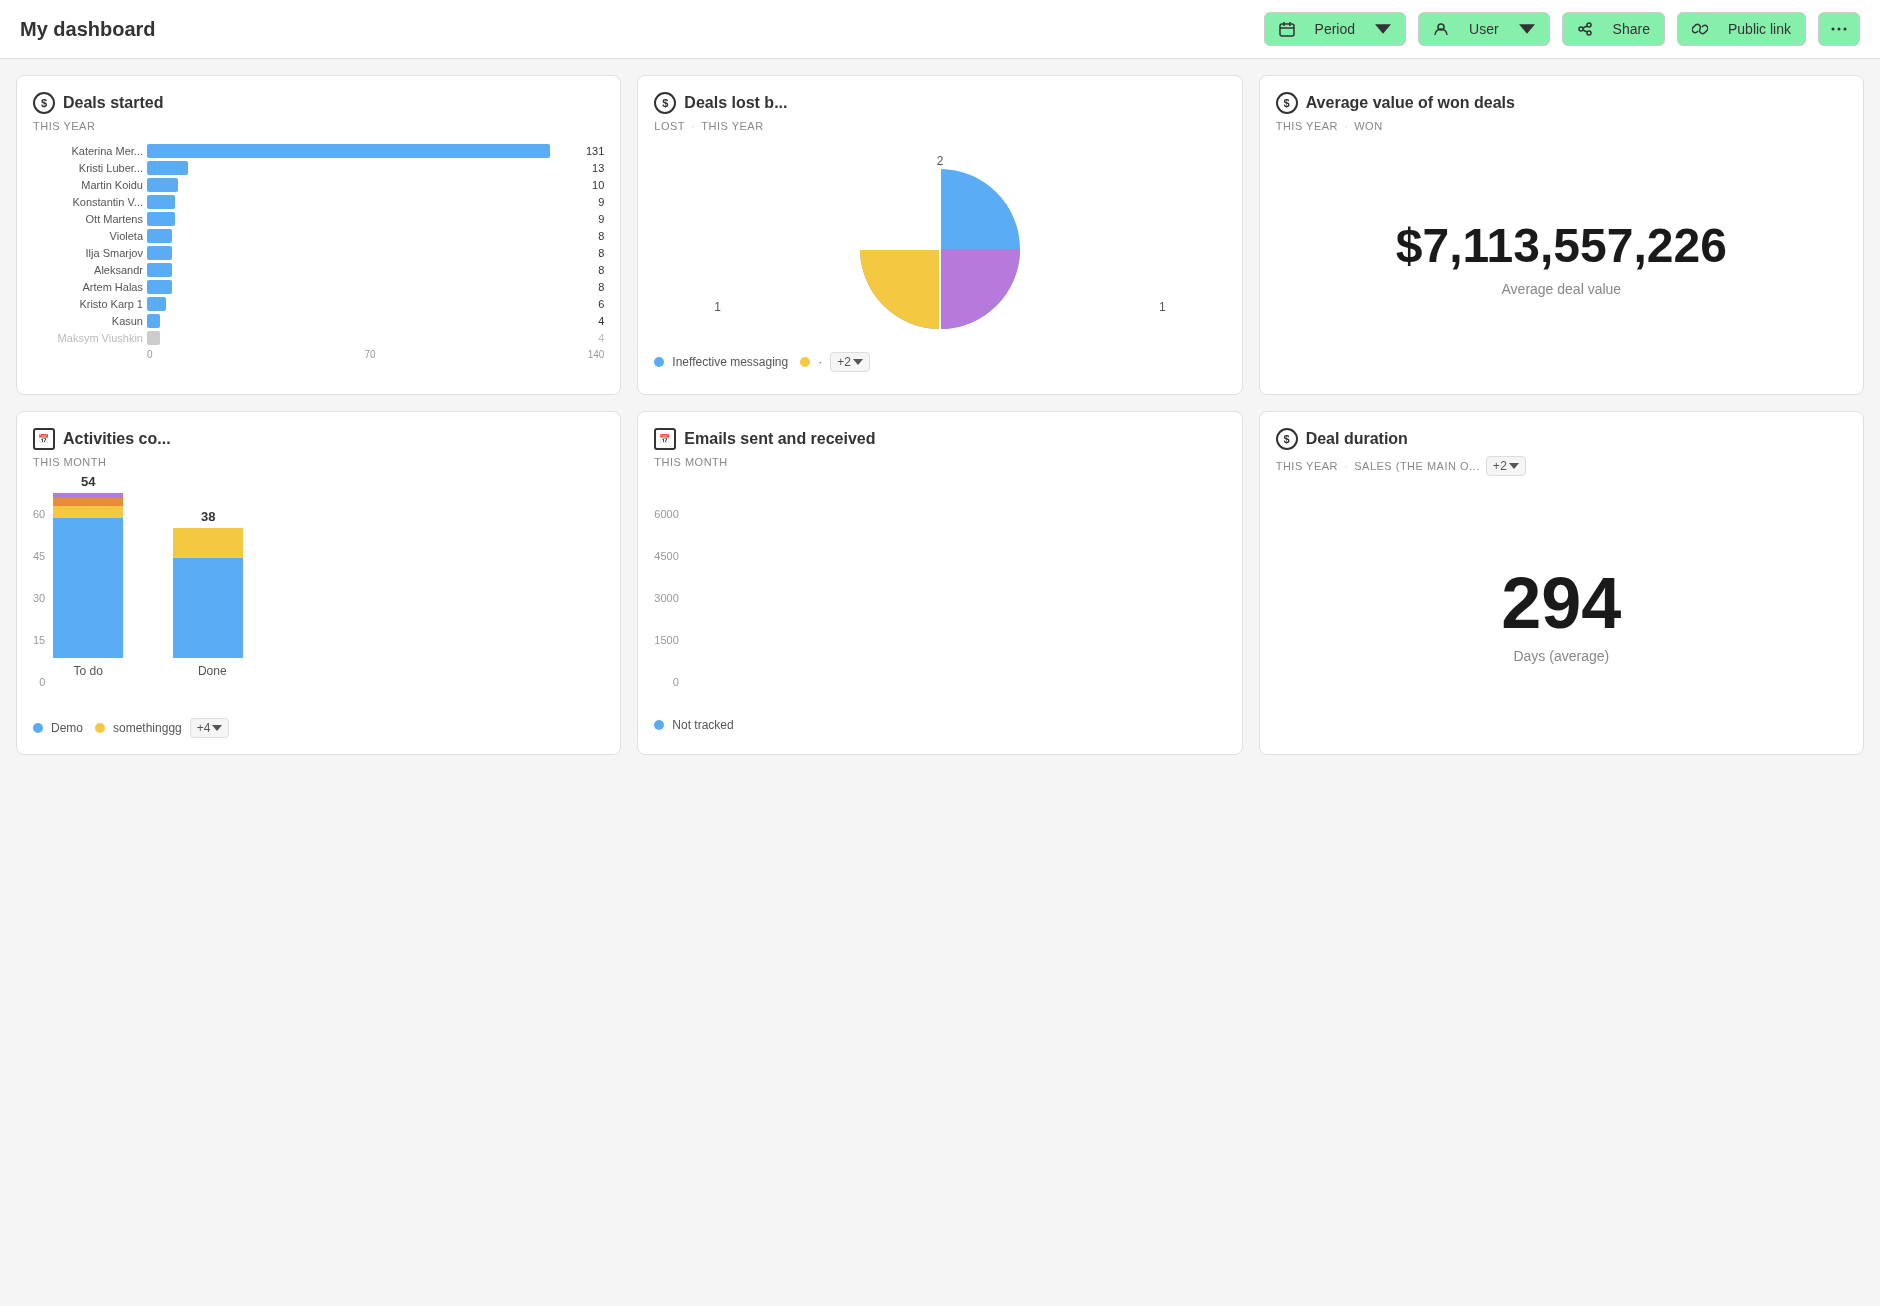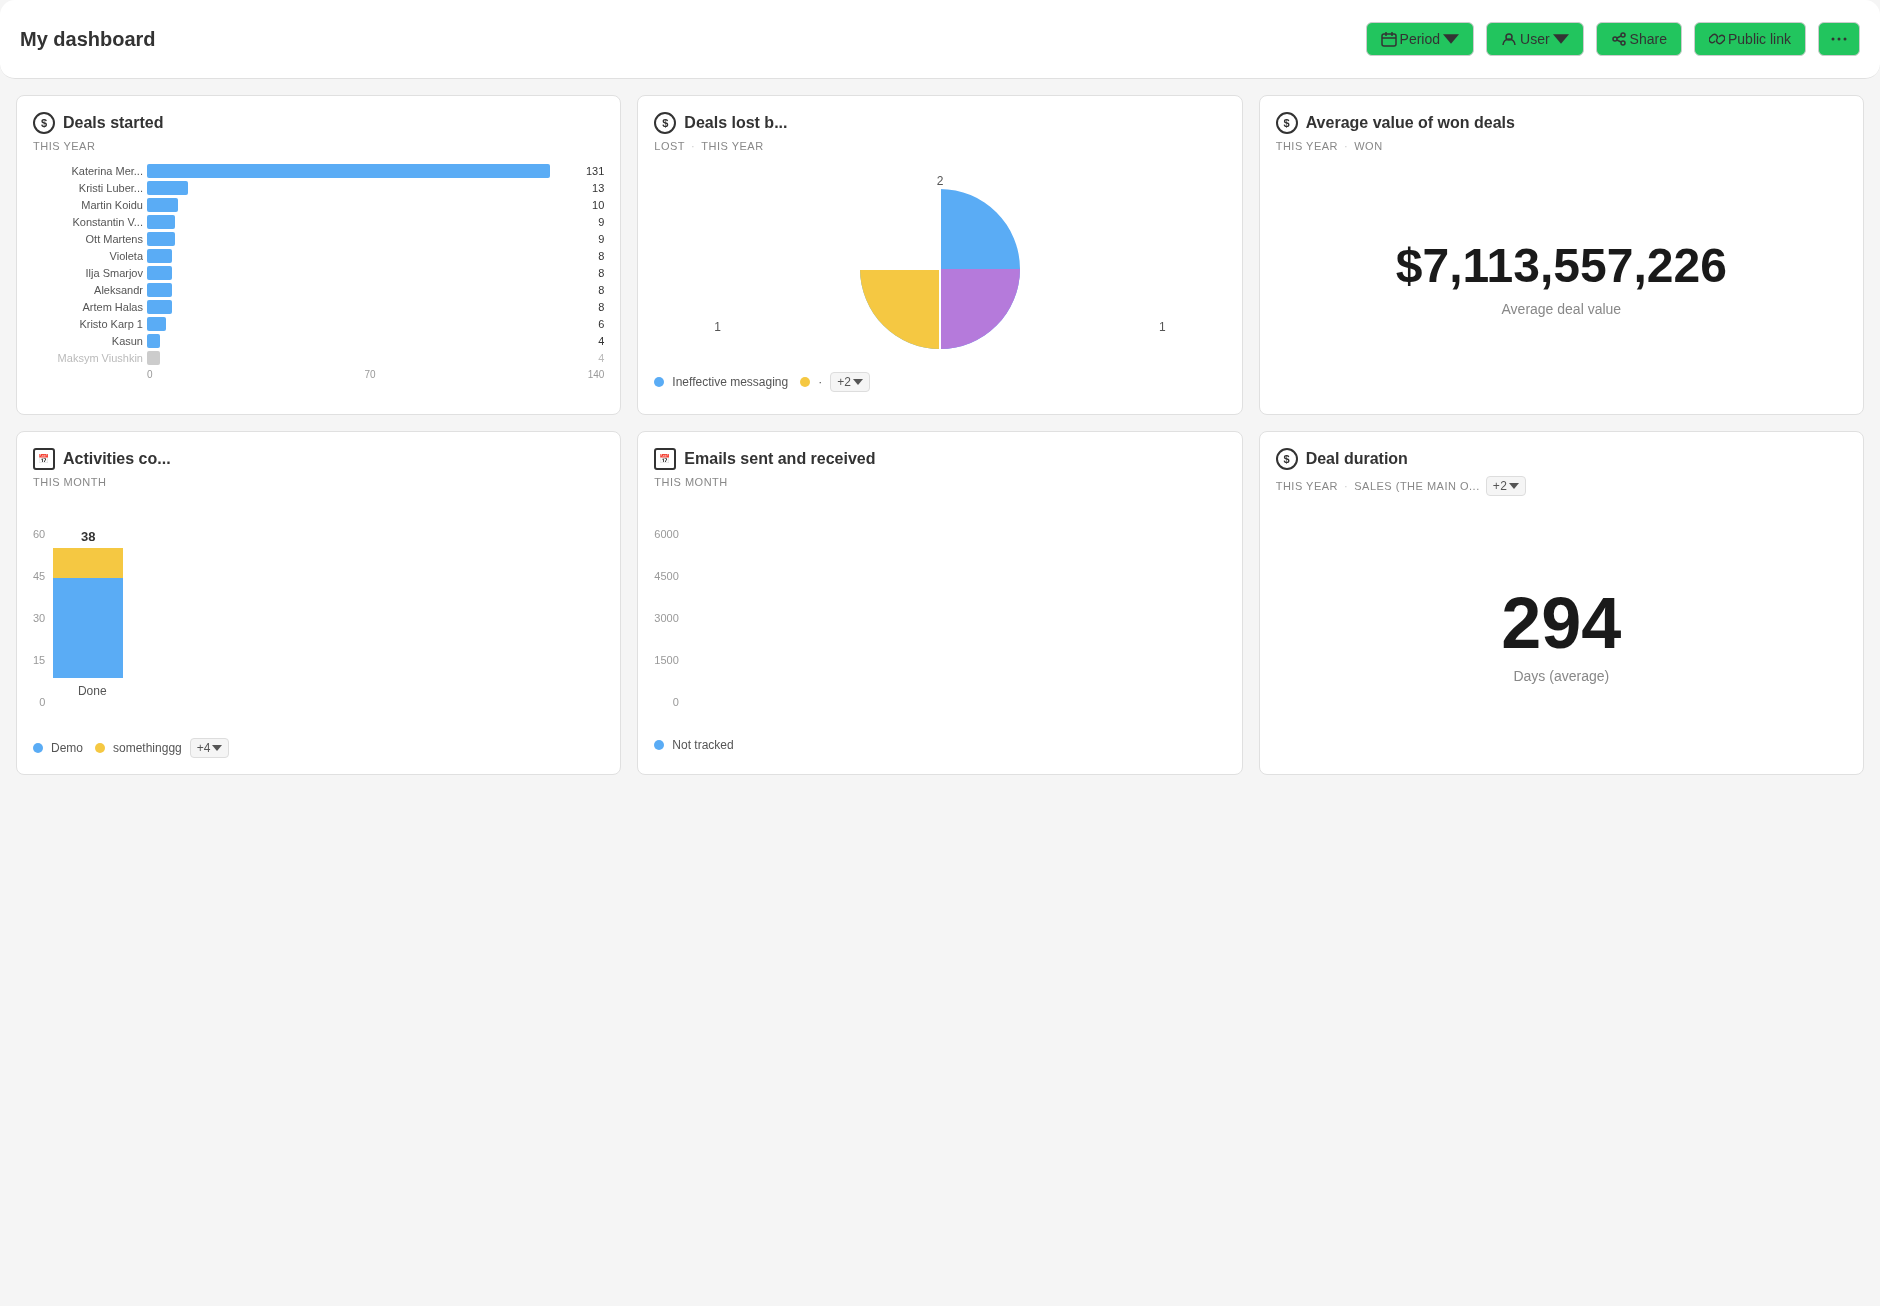--- a/index.html
+++ b/index.html
@@ -1,20 +1,20 @@
 <!DOCTYPE html>
 <html><head>
   <meta charset="utf-8">
   <style>
     * { box-sizing: border-box; margin: 0; padding: 0; }
     body { font-family: -apple-system, BlinkMacSystemFont, 'Segoe UI', sans-serif; background: #f5f5f5; color: #333; font-size: 14px; }
 
-    .header { display: flex; align-items: center; padding: 22px 20px; background: #fff; border-bottom: 1px solid #e0e0e0; gap: 12px; border-radius: 15px; }
+    .header { display: flex; align-items: center; padding: 12px 20px; background: #fff; border-bottom: 1px solid #e0e0e0; gap: 12px; }
     .header-title { font-size: 20px; font-weight: 600; flex: 1; }
-    .header-btn { display: flex; align-items: center; gap: 3px; padding: 8px 14px; border: 1px solid #ccc; border-radius: 6px; background: #22c55e; cursor: pointer; font-size: 14px; color: #333; }
+    .header-btn { display: flex; align-items: center; gap: 20px; padding: 8px 14px; border: 1px solid #ccc; border-radius: 6px; background: #86efac; cursor: pointer; font-size: 14px; color: #333; }
     .header-btn svg { width: 16px; height: 16px; }
     .header-btn-more { padding: 8px 12px; }
 
     .dashboard { display: grid; grid-template-columns: 1fr 1fr 1fr; grid-template-rows: auto auto; gap: 0; padding: 16px; gap: 16px; }
 
     .card { background: #fff; border: 1px solid #e0e0e0; border-radius: 8px; padding: 16px; overflow: hidden; }
 
     .card-header { display: flex; align-items: center; gap: 8px; font-size: 16px; font-weight: 600; margin-bottom: 6px; }
     .card-header-icon { width: 22px; height: 22px; border: 2px solid #333; border-radius: 50%; display: flex; align-items: center; justify-content: center; font-size: 11px; font-weight: 700; flex-shrink: 0; }
     .card-subtitle { font-size: 11px; color: #888; text-transform: uppercase; letter-spacing: 0.5px; margin-bottom: 12px; display: flex; gap: 6px; align-items: center; }
@@ -278,20 +278,30 @@
       <div style="display:flex;flex-direction:column;justify-content:space-between;height:180px;font-size:11px;color:#999;text-align:right;padding-right:8px;margin-top:20px;">
         <span>60</span>
         <span>45</span>
         <span>30</span>
         <span>15</span>
         <span>0</span>
       </div>
 
       <div style="display:flex;align-items:flex-end;gap:50px;flex:1;padding-bottom:24px;">
 
+        <div style="display:flex;flex-direction:column;align-items:center;">
+          <span style="font-size:13px;font-weight:700;margin-bottom:4px;">54</span>
+          <div style="display:flex;flex-direction:column;width:70px;">
+            <div style="background:#b57adb;height:5px;width:70px;"></div>
+            <div style="background:#e88b3a;height:8px;width:70px;"></div>
+            <div style="background:#f5c842;height:12px;width:70px;"></div>
+            <div style="background:#5aacf5;height:140px;width:70px;"></div>
+          </div>
+          <span style="font-size:12px;color:#555;margin-top:6px;">To do</span>
+        </div>
 
         <div style="display:flex;flex-direction:column;align-items:center;">
           <span style="font-size:13px;font-weight:700;margin-bottom:4px;">38</span>
           <div style="display:flex;flex-direction:column;width:70px;">
             <div style="background:#f5c842;height:30px;width:70px;"></div>
             <div style="background:#5aacf5;height:100px;width:70px;"></div>
           </div>
           <span style="font-size:12px;color:#555;margin-top:6px;margin-left:8px;">Done</span>
         </div>
       </div>

